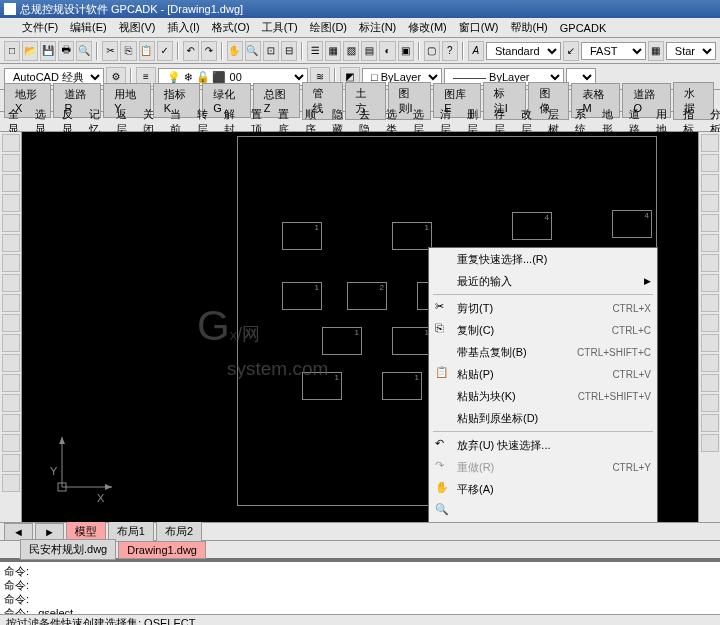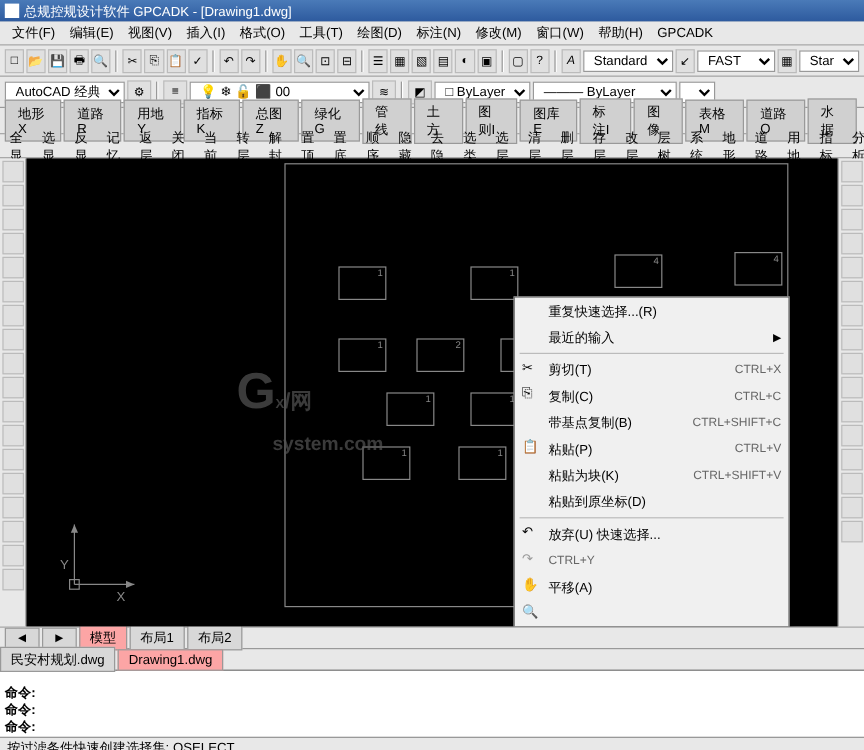--- a/index.html
+++ b/index.html
@@ -1,54 +1,54 @@
 <!DOCTYPE html>
 <html><head>
 <meta charset="utf-8">
 <style>
 *{margin:0;padding:0;box-sizing:border-box;font-family:"Microsoft YaHei",SimSun,sans-serif;font-size:11px;}
 body{background:#c0c0c0;width:720px;height:625px;overflow:hidden;position:relative;}
 .titlebar{background:linear-gradient(#4a7ab8,#2d5a9e);color:#fff;height:18px;display:flex;align-items:center;padding:0 4px;font-size:11px;}
 .titlebar-icon{width:12px;height:12px;background:#fff;margin-right:4px;}
-.menubar{background:#e8e8e8;height:20px;display:flex;align-items:center;padding:0 4px;border-bottom:1px solid #999;}
+.menubar{background:#e8e8e8;height:20px;display:flex;align-items:center;padding:0 16px;border-bottom:1px solid #999;}
 .menu-item{padding:2px 6px;cursor:pointer;}
 .toolbar{background:#e8e8e8;height:26px;display:flex;align-items:center;padding:2px 4px;border-bottom:1px solid #999;gap:2px;}
 .tbtn{width:20px;height:20px;border:1px solid #bbb;background:#e0e0e0;cursor:pointer;display:inline-flex;align-items:center;justify-content:center;font-size:10px;}
 .tsep{width:2px;height:18px;border-left:1px solid #999;border-right:1px solid #fff;margin:0 2px;}
 .tcombo{height:18px;border:1px solid #999;background:#fff;padding:0 4px;font-size:11px;}
 .tabbar{background:#e8e8e8;height:22px;display:flex;align-items:center;padding:0 4px;border-bottom:1px solid #999;justify-content:center;}
 .tab{padding:3px 10px;border:1px solid #999;background:#d0d0d0;margin-right:2px;cursor:pointer;font-size:11px;}
 .subtabs{background:#e8e8e8;height:20px;display:flex;align-items:center;padding:0 4px;border-bottom:1px solid #999;gap:8px;font-size:11px;}
 .subtab{cursor:pointer;padding:2px 4px;}
 .workspace{display:flex;height:390px;}
 .sidetools{width:22px;background:#e8e8e8;display:flex;flex-direction:column;padding:2px;gap:2px;border-right:1px solid #999;}
 .sidetools-right{border-left:1px solid #999;border-right:none;}
 .stbtn{width:18px;height:18px;border:1px solid #bbb;background:#e0e0e0;cursor:pointer;}
 .canvas{flex:1;background:#000;position:relative;overflow:hidden;}
 .dwg-frame{position:absolute;border:1px solid #888;top:4px;left:215px;width:420px;height:370px;}
 .rect{position:absolute;border:1px solid #888;width:40px;height:28px;color:#888;font-size:8px;text-align:right;padding-right:2px;}
 .ucs{position:absolute;bottom:20px;left:30px;color:#888;font-size:10px;}
 .ucs-y{position:absolute;bottom:45px;left:28px;color:#888;}
 .ucs-x{position:absolute;bottom:18px;left:75px;color:#888;}
 .ucs-arrow{stroke:#888;fill:none;}
-.watermark{position:absolute;top:170px;left:175px;color:#555;font-size:28px;font-weight:bold;opacity:0.7;}
+.watermark{position:absolute;top:170px;left:175px;color:#555;font-size:28px;font-weight:normal;opacity:0.7;}
 .watermark .big{font-size:42px;}
 .ctxmenu{position:absolute;top:115px;right:40px;width:230px;background:#f0f0f0;border:1px solid #666;box-shadow:2px 2px 4px rgba(0,0,0,0.4);z-index:100;margin-left:48px;}
 .ctx-item{display:flex;align-items:center;padding:3px 6px;font-size:11px;cursor:pointer;}
 .ctx-item.disabled{color:#999;}
 .ctx-icon{width:16px;height:16px;margin-right:6px;display:inline-block;}
 .ctx-label{flex:1;}
 .ctx-shortcut{color:#666;font-size:10px;}
 .ctx-sep{height:1px;background:#bbb;margin:2px 4px;}
 .ctx-arrow{font-size:9px;}
 .bottom-tabs{background:#e8e8e8;height:18px;display:flex;align-items:center;padding:0 4px;border-top:1px solid #999;font-size:10px;}
 .btab{padding:2px 8px;border:1px solid #999;background:#d8d8d8;margin-right:2px;cursor:pointer;}
 .btab.active{background:#fca5a5;}
-.filetabs{background:#e8e8e8;height:18px;display:flex;align-items:center;padding:0 0;border-top:1px solid #999;}
-.cmdarea{background:#fff;border-top:1px solid #737373;padding:12px 4px;font-family:monospace;font-size:11px;line-height:14px;height:56px;overflow:hidden;font-weight:bold;}
+.filetabs{background:#e8e8e8;height:18px;display:flex;align-items:center;padding:0 20px;border-top:1px solid #999;}
+.cmdarea{background:#fff;border-top:4px solid #737373;padding:2px 4px;font-family:monospace;font-size:11px;line-height:14px;height:56px;overflow:hidden;}
 .statusbar{background:#e8e8e8;height:18px;border-top:1px solid #999;padding:2px 6px;font-size:11px;display:flex;align-items:center;}
 </style>
 </head>
 <body>
 
 <div class="titlebar">
   <span class="titlebar-icon"></span>
   <span>总规控规设计软件 GPCADK - [Drawing1.dwg]</span>
 </div>
 
@@ -117,22 +117,22 @@
   <select class="tcombo" style="width:80px"><option>□ <span>ByLayer</span>ByLayer</option></select>
   <select class="tcombo" style="width:120px"><option>——— ByLayer</option></select>
   <select class="tcombo" style="width:30px"><option>B</option></select>
 </div>
 
 <div class="tabbar" id="tabrow1">
     <span class="tab">地形X</span>
     <span class="tab">道路R</span>
     <span class="tab">用地Y</span>
     <span class="tab">指标K</span>
+    <span class="tab">绿化G</span>
     <span class="tab">总图Z</span>
-    <span class="tab">绿化G</span>
     <span class="tab">管线</span>
     <span class="tab">土方</span>
     <span class="tab">图则I</span>
     <span class="tab">图库E</span>
     <span class="tab">标注I</span>
     <span class="tab">图像</span>
     <span class="tab">表格M</span>
     <span class="tab">道路O</span>
     <span class="tab">水据</span>
   </div>
@@ -201,21 +201,21 @@
     <div class="rect" style="top:150px;left:260px">1</div>
     <div class="rect" style="top:150px;left:325px">2</div>
     <div class="rect" style="top:150px;left:395px">2</div>
     <div class="rect" style="top:195px;left:300px">1</div>
     <div class="rect" style="top:195px;left:370px">1</div>
     <div class="rect" style="top:240px;left:280px">1</div>
     <div class="rect" style="top:240px;left:360px">1</div>
 
     <div class="watermark">
       <span class="big">G</span><span>X</span><span style="font-size:18px">/网</span><br>
-      <span style="font-size:16px;margin-left:30px">system.com</span>
+      <span style="font-size:19px;margin-left:30px">system.com</span>
     </div>
 
     <svg class="ucs" width="70" height="70">
       <line x1="10" y1="55" x2="10" y2="5" class="ucs-arrow" stroke="#888"></line>
       <line x1="10" y1="55" x2="60" y2="55" class="ucs-arrow" stroke="#888"></line>
       <polygon points="10,5 7,12 13,12" fill="#888"></polygon>
       <polygon points="60,55 53,52 53,58" fill="#888"></polygon>
       <rect x="6" y="51" width="8" height="8" fill="none" stroke="#888"></rect>
     </svg>
     <span class="ucs-y">Y</span>
@@ -261,20 +261,21 @@
           <span class="ctx-icon"></span>
           <span class="ctx-label">粘贴到原坐标(D)</span>
         </div>
         <div class="ctx-sep"></div>
         <div class="ctx-item">
           <span class="ctx-icon">↶</span>
           <span class="ctx-label">放弃(U) 快速选择...</span>
         </div>
         <div class="ctx-item disabled">
           <span class="ctx-icon">↷</span>
+          <span class="ctx-label">重做(R)</span>
           <span class="ctx-shortcut">CTRL+Y</span>
         </div>
         <div class="ctx-item">
           <span class="ctx-icon">✋</span>
           <span class="ctx-label">平移(A)</span>
         </div>
         <div class="ctx-item">
           <span class="ctx-icon">🔍</span>
         </div>
       </div>

